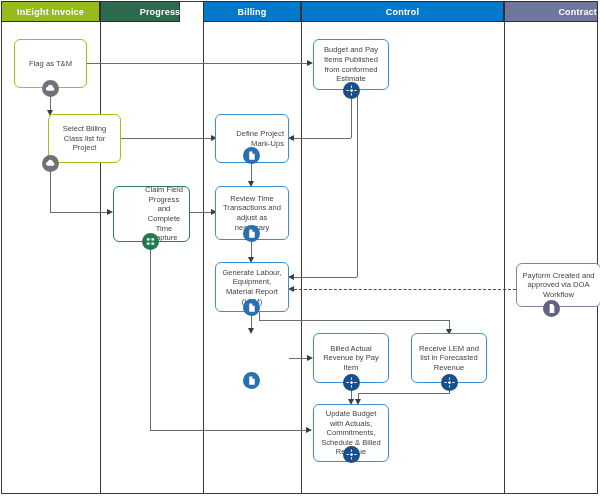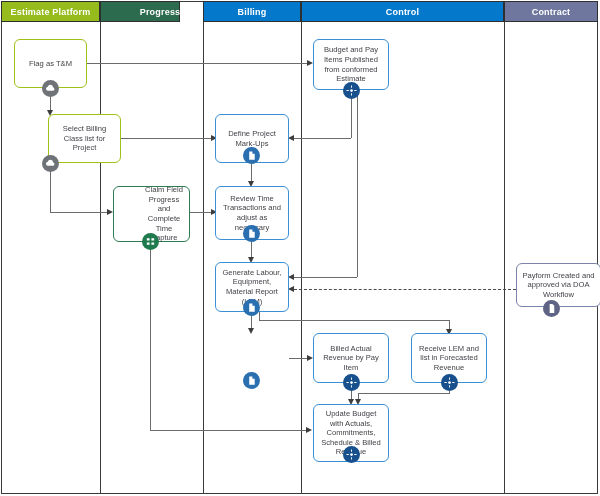--- a/index.html
+++ b/index.html
@@ -43,32 +43,32 @@
   .arw-d{border-left:3.5px solid transparent;border-right:3.5px solid transparent;border-top:6px solid #3d3d3d;}
 </style>
 </head>
 <body>
 
 <div id="stage">
 
   <div class="frame"></div>
 
   <div class="lane-head" style="left:1px;width:99px;background:#96bb1c;">
-    <span>Estimate Platform</span>
+    <span>InEight Invoice</span>
   </div>
   <div class="lane-head" style="left:100px;width:80px;background:#2d6b4f;padding-left:40px;">
     <span>Progress</span>
   </div>
   <div class="lane-head" style="left:203px;width:98px;background:#0479cc;">
     <span>Billing</span>
   </div>
   <div class="lane-head" style="left:301px;width:203px;background:#0479cc;">
     <span>Control</span>
   </div>
-  <div class="lane-head" style="left:504px;width:94px;background:#6f779e;">
+  <div class="lane-head" style="left:504px;width:94px;background:#6f779e;justify-content:flex-end;">
     <span>Contract</span>
   </div>
 
   <div class="lane-div" style="left:100px;height:472px;"></div>
   <div class="lane-div" style="left:203px;height:472px;"></div>
   <div class="lane-div" style="left:301px;height:472px;"></div>
   <div class="lane-div" style="left:504px;height:472px;"></div>
 
   <div class="ln lh" style="left:87px;top:63px;width:220px;"></div>
   <div class="arw arw-r" style="left:307px;top:59.5px;"></div>
@@ -146,21 +146,21 @@
 
   <div class="node n-dgreen" style="left:113px;top:186px;width:77px;height:56px;padding-left:29px;">
     <span>Claim Field Progress and Complete Time Capture</span>
   </div>
   <div class="badge b-green" style="left:142px;top:233px;">
     <svg width="11" height="11" viewBox="0 0 24 24">
       <path fill="#ffffff" d="M4 5h6v5H4zM14 5h6v5h-6zM4 14h6v5H4zM14 14h6v5h-6z"></path>
     </svg>
   </div>
 
-  <div class="node n-blue" style="left:215px;top:114px;width:74px;height:49px;">
+  <div class="node n-blue" style="left:215px;top:114px;width:74px;height:49px;text-align:right;">
     <span>Define Project Mark-Ups</span>
   </div>
   <div class="badge b-blue" style="left:243px;top:147px;">
     <svg width="11" height="11" viewBox="0 0 24 24">
         <path fill="#ffffff" d="M7 3h7l5 5v13H7z M14 3v5h5"></path>
       </svg>
   </div>
 
   <div class="node n-blue" style="left:215px;top:186px;width:74px;height:54px;">
     <span>Review Time Transactions and adjust as necessary</span>

